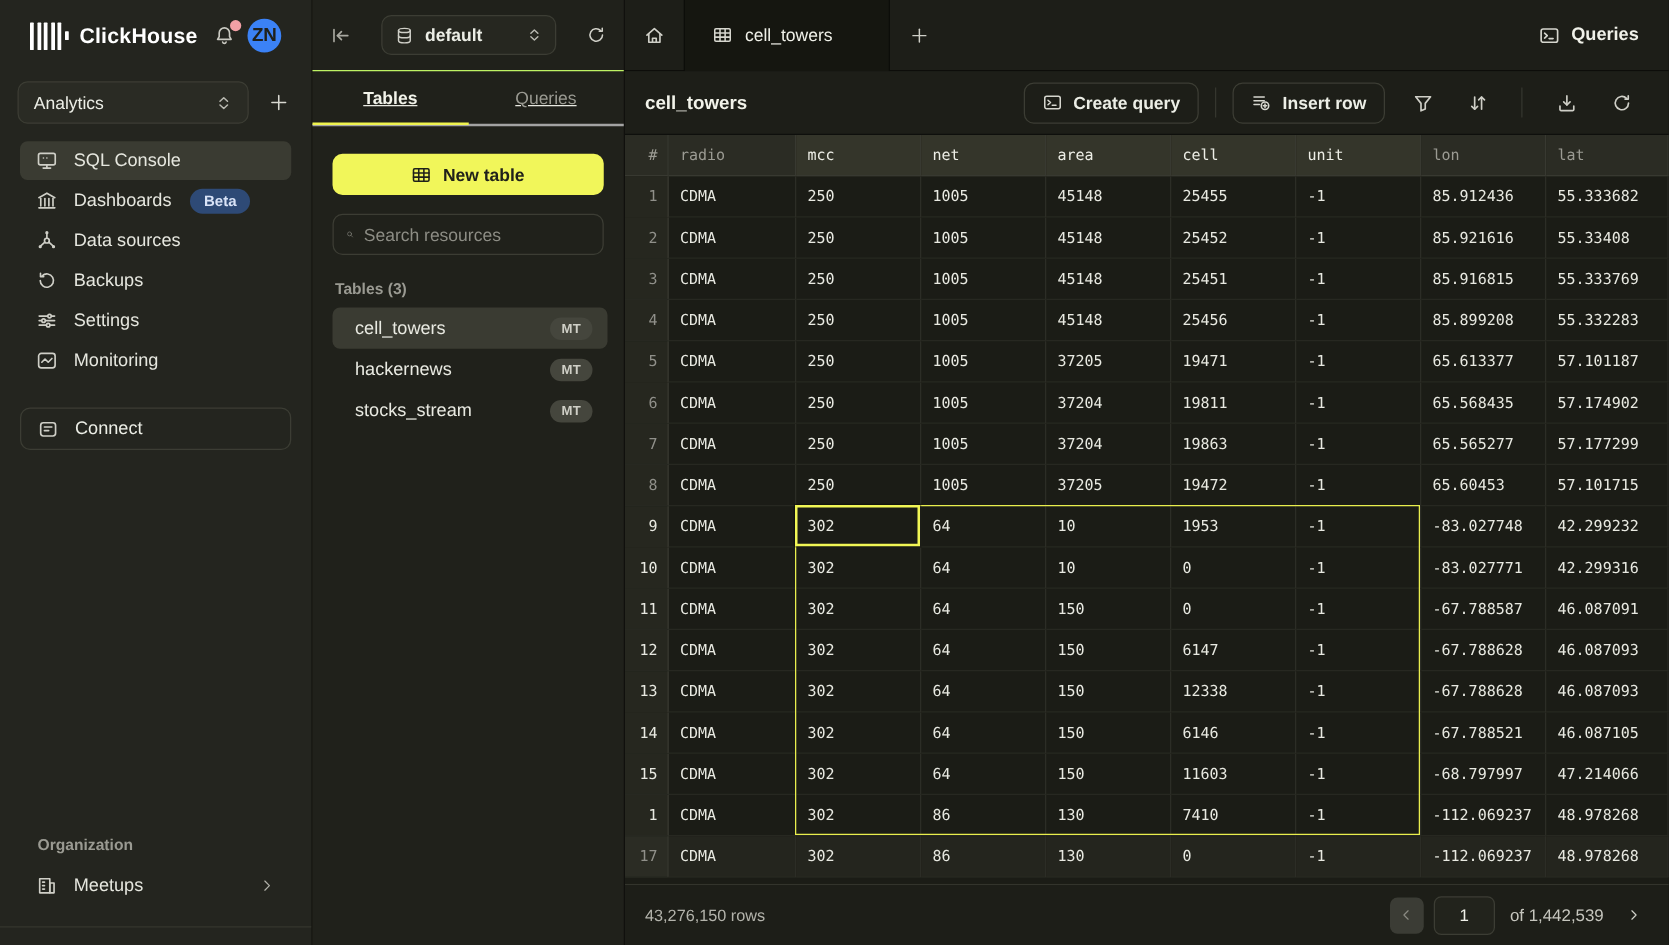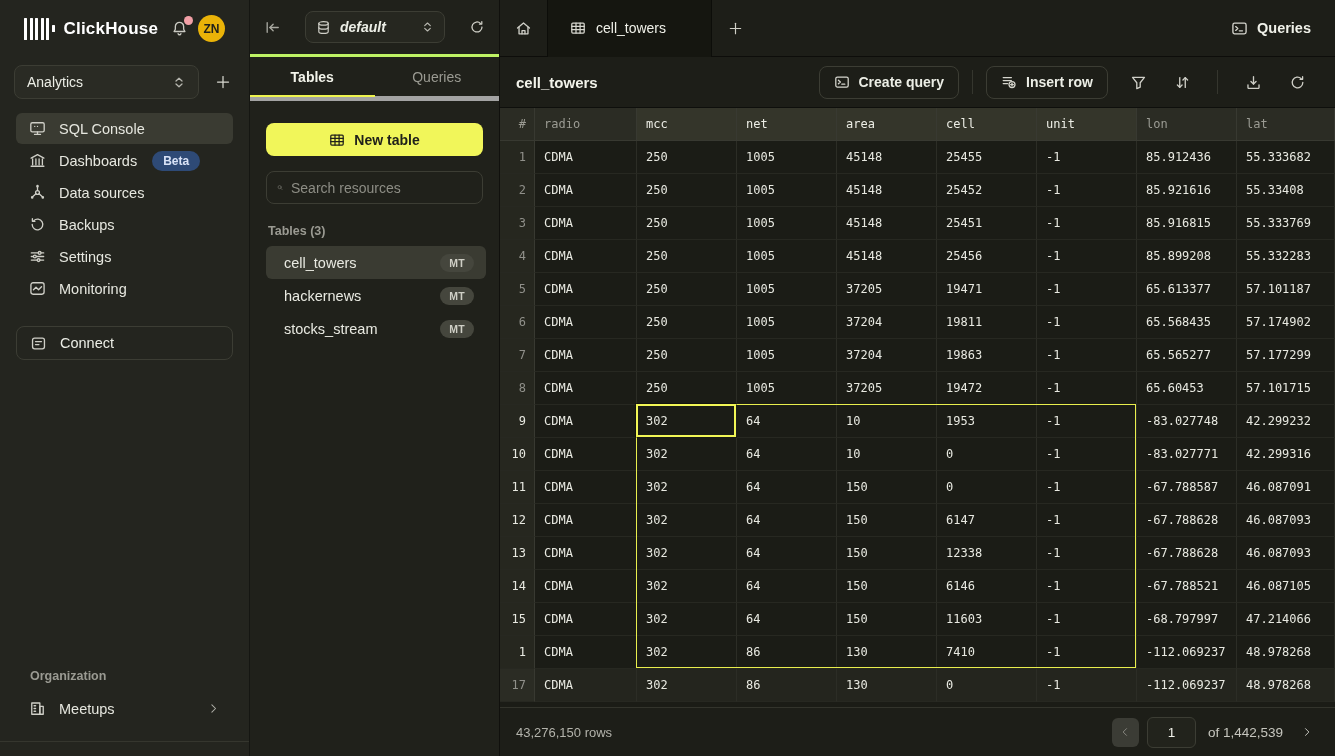--- a/index.html
+++ b/index.html
@@ -20,22 +20,22 @@
     display:flex; flex-direction:column; border-right:1px solid rgba(0,0,0,.4);
   }
   .sb-top { height:57px; display:flex; align-items:center; padding:0 24px; }
   .logo { display:flex; align-items:center; gap:2.5px; height:22px; margin-right:9px; }
   .logo .bar { width:3px; height:22px; background:#fff; border-radius:.5px; }
   .logo .bar.short { height:7px; align-self:center; }
   .brand { font-size:17px; font-weight:700; color:#ffffff; letter-spacing:.2px; }
   .sb-top-right { margin-left:auto; display:flex; align-items:center; gap:10px; }
   .bell-wrap { position:relative; color:#c9c9c1; }
   .bell-dot { position:absolute; top:-4px; right:-5px; width:9px; height:9px; border-radius:50%; background:#f2a0a6; }
-  .avatar { width:27px; height:27px; border-radius:50%; background:#eab308; color:#20211b;
-    display:flex; align-items:center; justify-content:center; font-size:12px; font-weight:700; }
+  .avatar { width:27px; height:27px; border-radius:50%; background:#3b82f6; color:#20211b;
+    display:flex; align-items:center; justify-content:center; font-size:15px; font-weight:700; }
 
   .workspace-row { display:flex; align-items:center; margin:8px 16px 14px 14px; gap:14px; }
   .workspace-select { flex:1; height:34px; border:1px solid #3c3d34; background:#2a2b24; border-radius:8px;
     display:flex; align-items:center; padding:0 12px; cursor:pointer; }
   .workspace-select .lbl { font-size:14px; color:#eceee6; }
   .workspace-select .chevs { margin-left:auto; color:#b8b8b0; }
   .plus-btn { color:#d8d8d0; display:flex; align-items:center; justify-content:center; width:20px; height:20px; cursor:pointer; }
 
   .nav { display:flex; flex-direction:column; gap:1px; }
   .nav-item { display:flex; align-items:center; height:31px; margin:0 16px; padding:0 13px; gap:13px;
@@ -52,30 +52,30 @@
   .sb-bottom { margin-top:auto; }
   .org-label { font-size:12.5px; font-weight:700; color:#9a9a92; margin:0 16px 10px 30px; }
   .nav-item .chev-right { margin-left:auto; color:#b0b0a8; }
   .sb-divider { height:1px; background:#35362e; margin:17px 0 14px 0; }
   .sb-foot { padding:10px 0 12px 0; display:flex; flex-direction:column; gap:1px; }
   .status-dot { width:8px; height:8px; border-radius:50%; background:#7ee2a5; margin:0 4px; }
 
   
   .respanel { width:250px; min-width:250px; height:756px; background:#20211b; display:flex; flex-direction:column;
     border-right:1px solid rgba(0,0,0,.5); }
-  .rp-top { height:57px; display:flex; align-items:center; padding:12px 14px; border-bottom:3px solid #bef264;font-style:italic; }
+  .rp-top { height:57px; display:flex; align-items:center; padding:12px 14px; border-bottom:1px solid #bef264; }
   .collapse-btn { color:#a9a9a1; cursor:pointer; }
   .db-select { width:140px; height:32px; margin:0 auto; border:1px solid #3c3d34; background:#262720; border-radius:8px;
     display:flex; align-items:center; gap:9px; padding:0 10px; cursor:pointer; }
   .db-select .nico { color:#cfcfc7; }
   .db-select .lbl { font-size:14px; font-weight:700; color:#eceee6; }
   .db-select .chevs { margin-left:auto; color:#b8b8b0; }
   .rp-refresh { color:#cfcfc7; cursor:pointer; }
 
-  .rp-tabs { height:44px; display:flex; border-bottom:5px solid #a3a3a3; }
+  .rp-tabs { height:44px; display:flex; border-bottom:2px solid #a3a3a3;text-decoration:underline; }
   .rp-tab { width:50%; display:flex; align-items:center; justify-content:center; font-size:14px; color:#9a9a92;
     position:relative; cursor:pointer; }
   .rp-tab.active { color:#f2f3ea; font-weight:600; }
   .rp-tab.active::after { content:""; position:absolute; left:0; right:0; bottom:-1px; height:2px; background:#eef34f; }
 
   .new-table-btn { margin:22px 16px 0 16px; height:33px; border:none; border-radius:8px; background:#f1f65a; color:#20211a;
     font-size:14px; font-weight:600; display:flex; align-items:center; justify-content:center; gap:9px;
     font-family:"Liberation Sans",sans-serif; cursor:pointer; }
   .search-box { margin:15px 16px 0 16px; height:33px; border:1px solid #3c3d34; border-radius:8px;
     display:flex; align-items:center; gap:8px; padding:0 10px; color:#8d8d85; }

